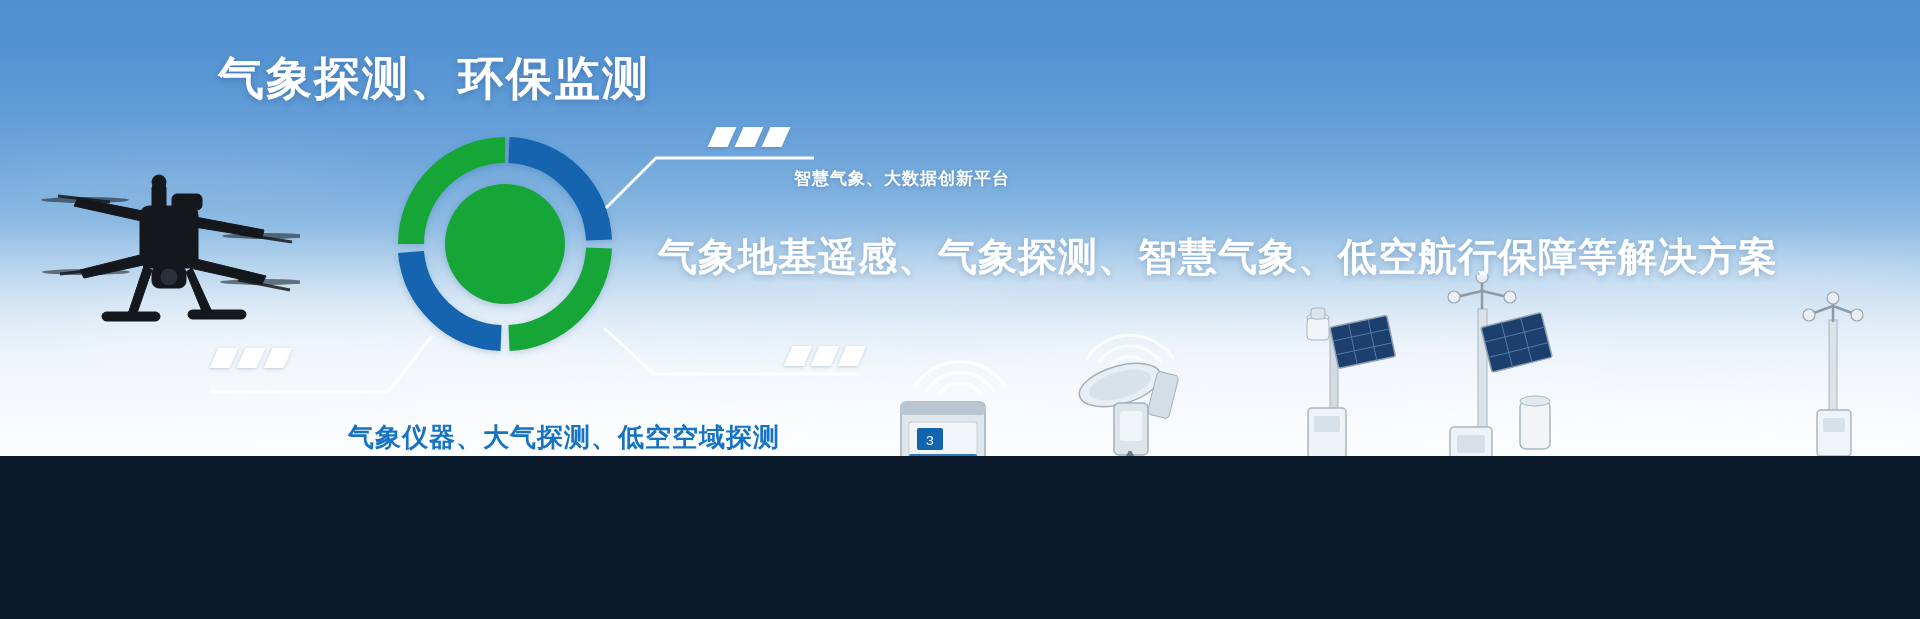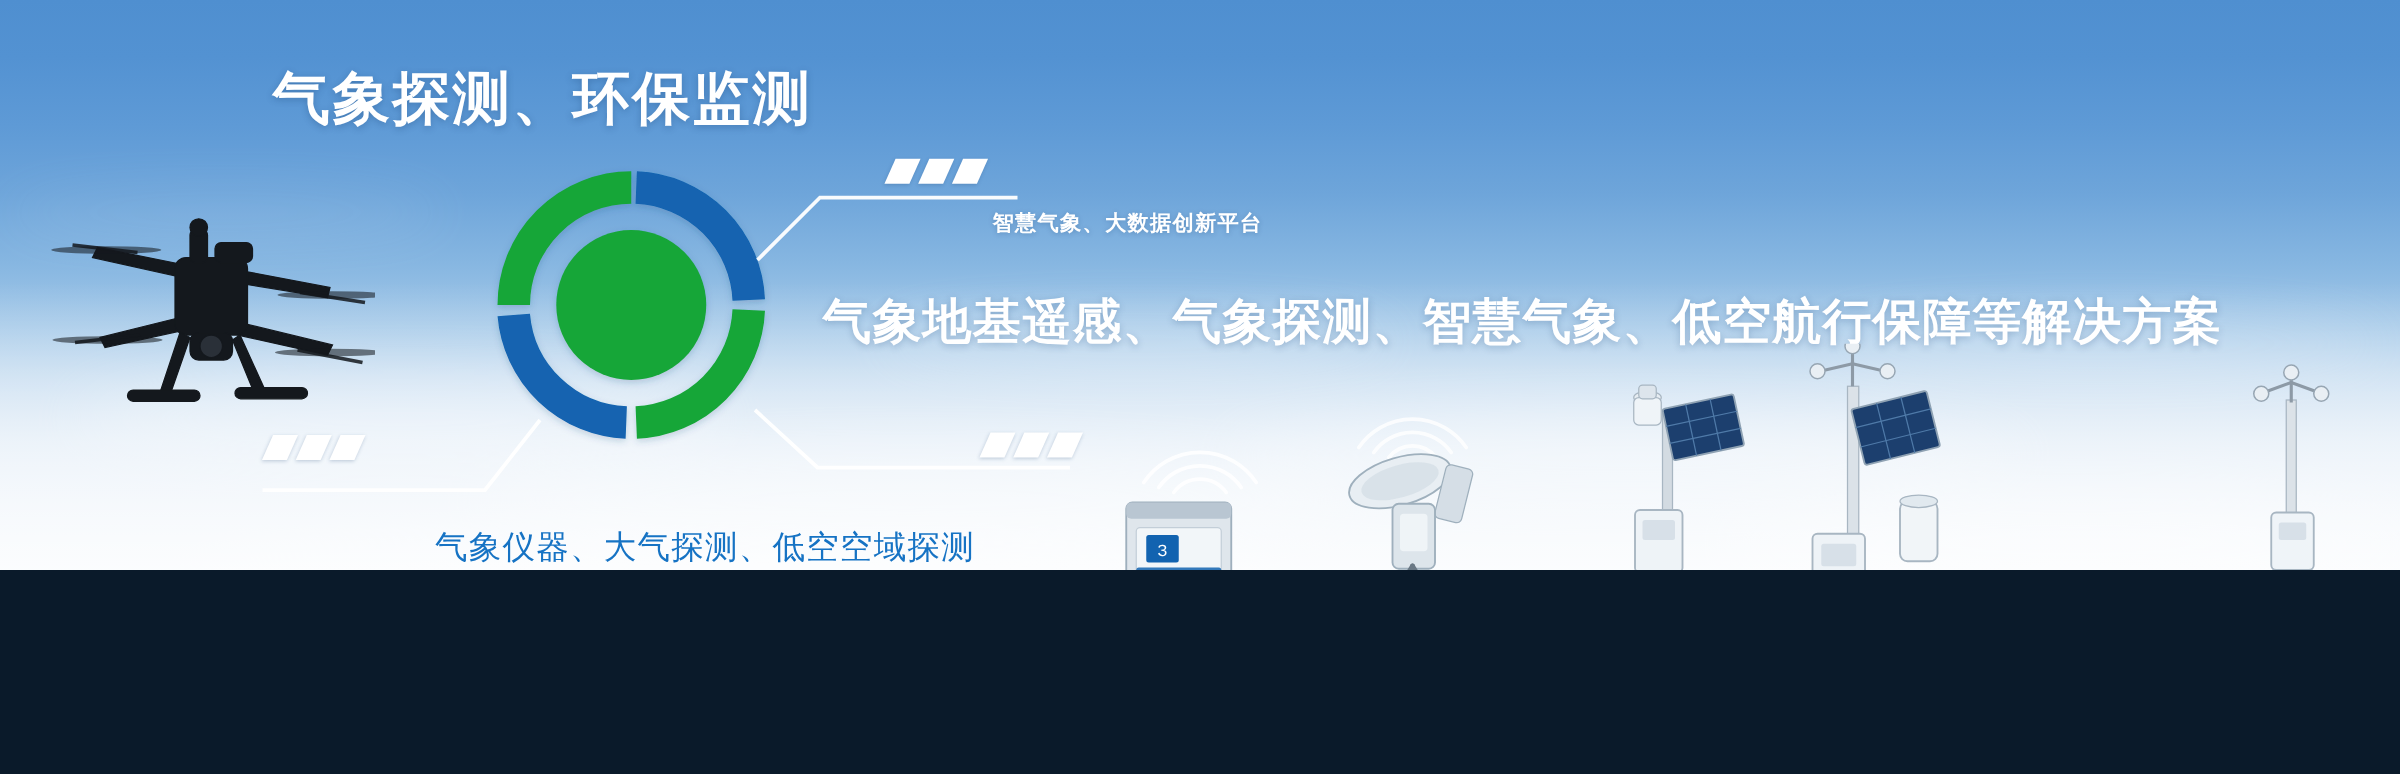--- a/index.html
+++ b/index.html
@@ -114,21 +114,21 @@
     color: #ffffff;
     letter-spacing: 1px;
     white-space: nowrap;
     text-shadow: 0 2px 6px rgba(20,60,110,0.25);
   }
   .callout-bottom {
     position: absolute;
     left: 348px;
     top: 420px;
     font-size: 26px;
-    font-weight: normal;
+    font-weight: bold;
     color: #1673c4;
     letter-spacing: 1px;
     white-space: nowrap;
   }
 
   
   .drone { position:absolute; left: 40px; top: 150px; width: 260px; height: 200px; }
 
   
   .device { position: absolute; }

